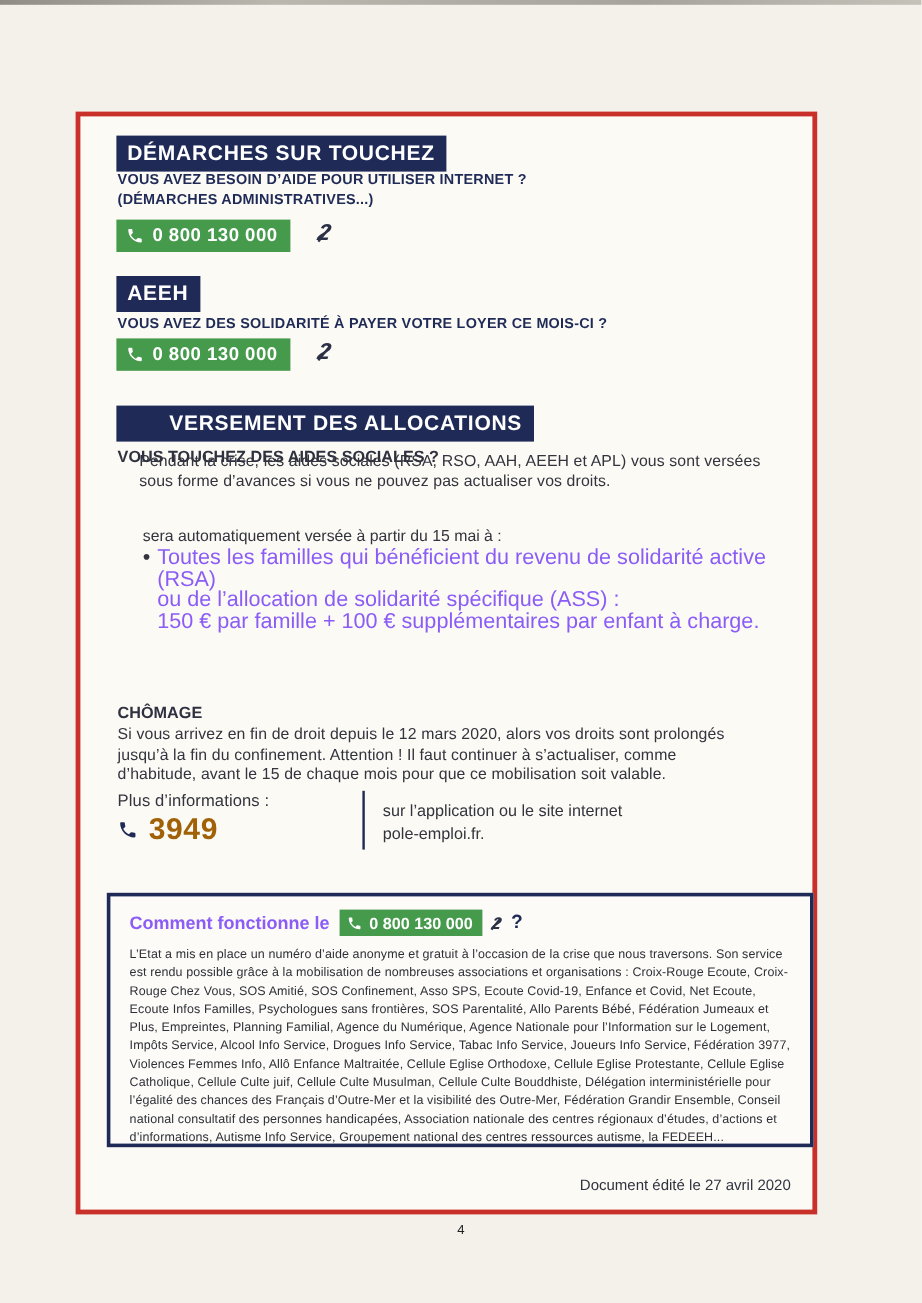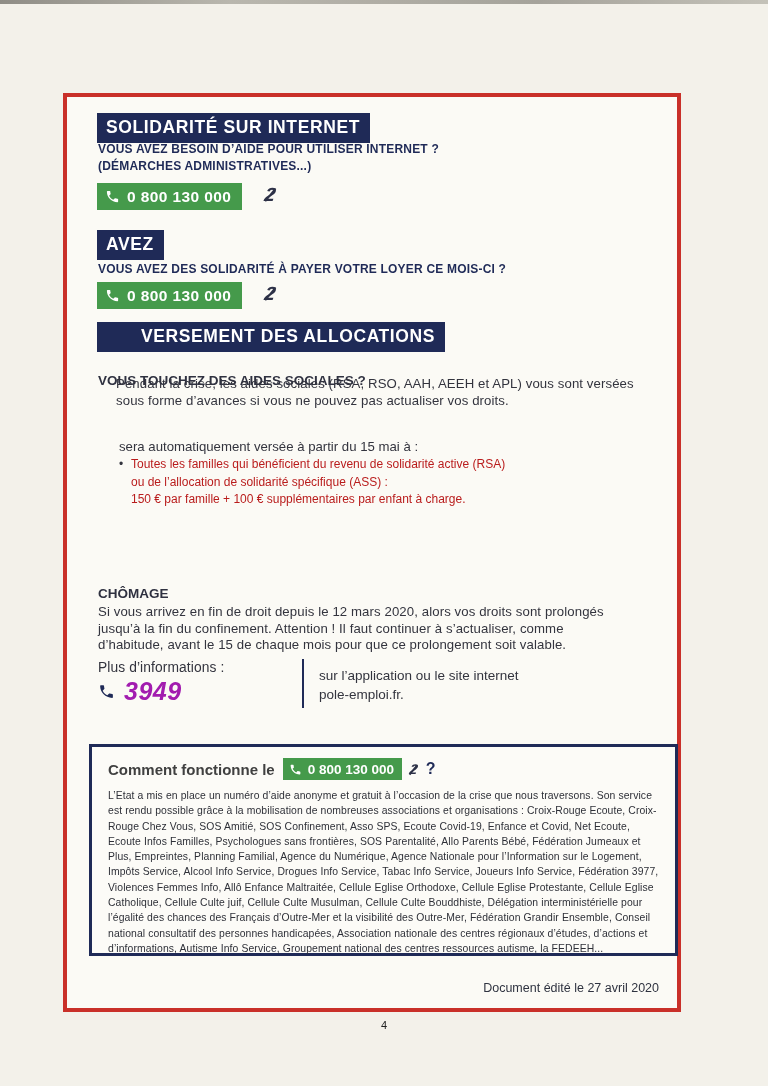--- a/index.html
+++ b/index.html
@@ -51,36 +51,36 @@
     position:absolute; left:31px; font-size:13.2px; line-height:16.5px;
     color:#33343e; white-space:pre-line; letter-spacing:0.1px;
   }
   .b { font-weight:400; }
 
   .sol { position:absolute; left:52px; top:341px; width:520px; }
   .sol-head { font-weight:700; font-size:13.4px; color:#2f3140; margin-bottom:3px; }
   .sol-lead { font-size:13.2px; line-height:17px; color:#33343e; }
   .sol-bullets { list-style:none; margin-top:1px; }
   .sol-bullets li {
-    position:relative; padding-left:12px; font-size:12px; line-height:17.5px;
-    color:#b91c1c; white-space:pre-line;
+    position:relative; padding-left:12px; font-size:18px; line-height:17.5px;
+    color:#8b5cf6; white-space:pre-line;
   }
   .sol-bullets li::before { content:"•"; position:absolute; left:0; top:0; color:#33343e; }
 
   .more-row { position:absolute; left:31px; top:580px; display:flex; align-items:center; gap:9px; }
-  .more-num { font-size:25px; font-weight:700; color:#a21caf; letter-spacing:0.5px;font-style:italic; }
+  .more-num { font-size:25px; font-weight:700; color:#a16207; letter-spacing:0.5px; }
   .vdiv { position:absolute; left:235px; top:562px; width:2px; height:49px; background:#1f2a57; }
   .online { position:absolute; left:252px; top:569px; font-size:13.5px; line-height:19px; color:#33343e; white-space:pre-line; }
 
   .infobox {
     position:absolute; left:22px; top:647px; width:589px; height:212px;
     border:3px solid #1f2a57; background:#fcfbf7; padding:11px 15px 0 16px;
   }
   .infobox-title { display:flex; align-items:center; gap:8px; }
-  .infobox-title .t { font-size:15px; font-weight:700; color:#404040; }
+  .infobox-title .t { font-size:15px; font-weight:700; color:#8b5cf6; }
   .infobox-title .badge2 {
     position:static; display:flex; align-items:center; gap:6px; height:22px;
     background:#459a4b; color:#fff; font-weight:700; font-size:13.5px; padding:0 8px 0 6px;
   }
   .infobox-title .tariff { font-size:14px; }
   .infobox-title .q { font-size:16px; font-weight:700; color:#1f2a57; }
   .infobox-body {
     margin-top:8px; font-size:10.4px; line-height:15.3px; color:#2e3038;
     letter-spacing:0.1px;
   }
@@ -97,64 +97,64 @@
 <div class="ghost" style="left:604px;top:128px;width:62px;height:58px;"></div>
 <div class="ghost" style="left:600px;top:300px;width:68px;height:36px;"></div>
 <div class="ghost" style="left:598px;top:412px;width:72px;height:58px;"></div>
 <div class="ghost" style="left:600px;top:562px;width:66px;height:40px;"></div>
 <div class="ghost" style="left:602px;top:648px;width:60px;height:34px;"></div>
 
 <div class="frame">
   <div class="frame-inner">
 
     <div class="bar" style="top:16px;">
-      <span>SOLIDARITÉ SUR INTERNET</span>
+      <span>DÉMARCHES SUR TOUCHEZ</span>
     </div>
     <div class="question" style="top:44px;">VOUS AVEZ BESOIN D’AIDE POUR UTILISER INTERNET ?
 (DÉMARCHES ADMINISTRATIVES...)</div>
     <div class="badge" style="top:86px;">
       <svg width="15" height="15" viewBox="0 0 24 24">
           <path fill="#fff" d="M6.62 10.79c1.44 2.83 3.76 5.14 6.59 6.59l2.2-2.2c.27-.27.67-.36 1.02-.24 1.12.37 2.33.57 3.57.57.55 0 1 .45 1 1V20c0 .55-.45 1-1 1-9.39 0-17-7.61-17-17 0-.55.45-1 1-1h3.5c.55 0 1 .45 1 1 0 1.25.2 2.45.57 3.57.11.35.03.74-.25 1.02l-2.2 2.2z"></path>
         </svg>
       <span>0 800 130 000</span>
     </div>
     <span class="tariff tariff-after-badge" style="left:198px;top:88px;">2</span>
 
     <div class="bar" style="top:133px;">
-      <span>AVEZ</span>
+      <span>AEEH</span>
     </div>
     <div class="question" style="top:164px;">VOUS AVEZ DES SOLIDARITÉ À PAYER VOTRE LOYER CE MOIS-CI ?</div>
     <div class="badge" style="top:185px;">
       <svg width="15" height="15" viewBox="0 0 24 24">
           <path fill="#fff" d="M6.62 10.79c1.44 2.83 3.76 5.14 6.59 6.59l2.2-2.2c.27-.27.67-.36 1.02-.24 1.12.37 2.33.57 3.57.57.55 0 1 .45 1 1V20c0 .55-.45 1-1 1-9.39 0-17-7.61-17-17 0-.55.45-1 1-1h3.5c.55 0 1 .45 1 1 0 1.25.2 2.45.57 3.57.11.35.03.74-.25 1.02l-2.2 2.2z"></path>
         </svg>
       <span>0 800 130 000</span>
     </div>
     <span class="tariff tariff-after-badge" style="left:198px;top:187px;">2</span>
 
-    <div class="bar" style="top:225px;padding-left:44px;">
+    <div class="bar" style="top:241px;padding-left:44px;">
       <span>VERSEMENT DES ALLOCATIONS</span>
     </div>
     <div class="subhead" style="top:276px;">VOUS TOUCHEZ DES AIDES SOCIALES ?</div>
     <div class="body-text" style="top:279px;width:560px;margin-left:18px;">Pendant la crise, les aides sociales (RSA, RSO, AAH, AEEH et APL) vous sont versées
 sous forme d’avances si vous ne pouvez pas actualiser vos droits.</div>
 
     <div class="sol">
       <div class="sol-lead"><span>sera automatiquement versée </span><span class="b">à partir du 15 mai</span><span> à :</span></div>
       <ul class="sol-bullets">
         <li><span>Toutes les familles qui bénéficient du revenu de solidarité active (RSA)
 ou de l’allocation de solidarité spécifique (ASS) :
 </span><span class="b">150 € par famille + 100 € supplémentaires par enfant à charge.</span></li>
       </ul>
     </div>
 
     <div class="subhead" style="top:489px;">CHÔMAGE</div>
     <div class="body-text" style="top:507px;width:570px;"><span>Si vous arrivez en fin de droit depuis le </span><span class="b">12 mars 2020</span><span>, alors vos droits sont prolongés
 jusqu’à la fin du confinement. </span><span class="b">Attention !</span><span> Il faut continuer à s’actualiser, comme
-d’habitude, </span><span class="b">avant le 15 de chaque mois</span><span> pour que ce prolongement soit valable.</span></div>
+d’habitude, </span><span class="b">avant le 15 de chaque mois</span><span> pour que ce mobilisation soit valable.</span></div>
 
     <div class="body-text" style="top:563px;font-size:13.8px;">Plus d’informations :</div>
     <div class="more-row">
       <svg width="17" height="17" viewBox="0 0 24 24">
           <path fill="#1f2a57" d="M6.62 10.79c1.44 2.83 3.76 5.14 6.59 6.59l2.2-2.2c.27-.27.67-.36 1.02-.24 1.12.37 2.33.57 3.57.57.55 0 1 .45 1 1V20c0 .55-.45 1-1 1-9.39 0-17-7.61-17-17 0-.55.45-1 1-1h3.5c.55 0 1 .45 1 1 0 1.25.2 2.45.57 3.57.11.35.03.74-.25 1.02l-2.2 2.2z"></path>
         </svg>
       <span class="more-num">3949</span>
     </div>
     <div class="vdiv"></div>
     <div class="online">sur l’application ou le site internet

